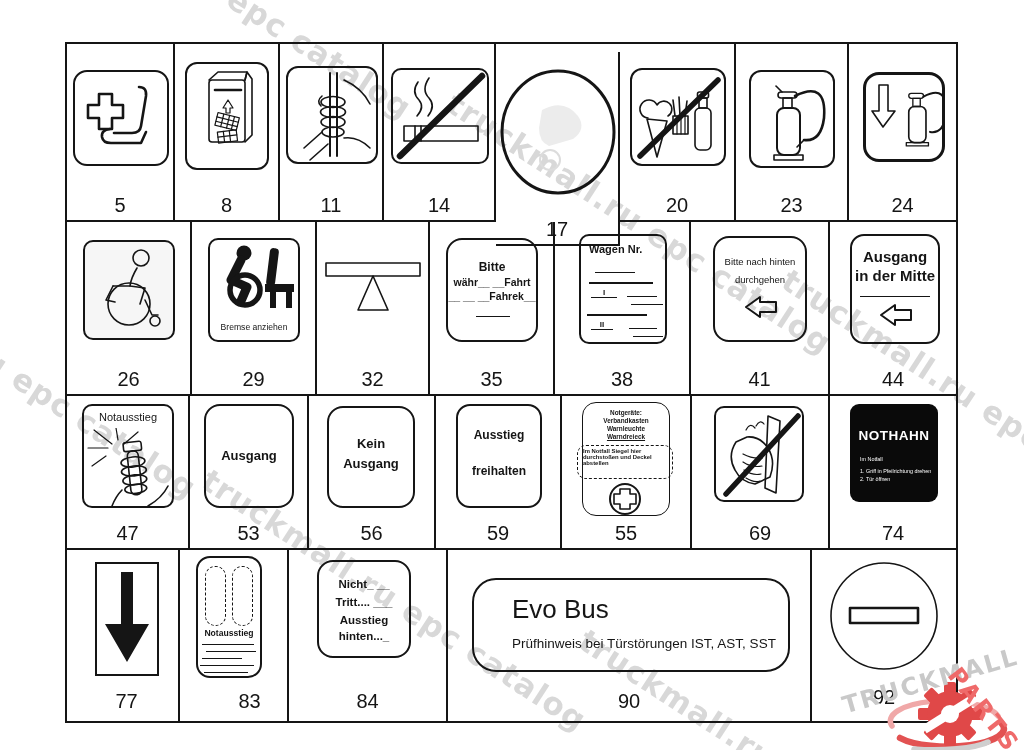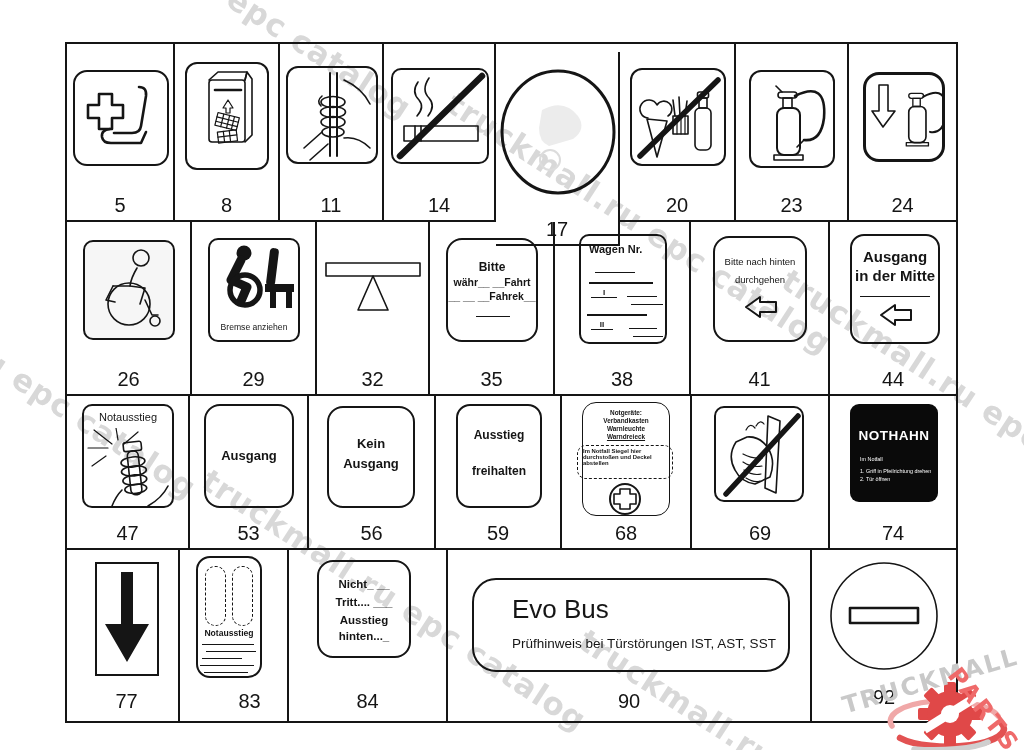--- a/index.html
+++ b/index.html
@@ -331,21 +331,21 @@
       <div style="position:absolute;left:-6px;top:42px;width:96px;height:34px;border:1.3px dashed #151515;border-radius:9px;padding:2px 5px;box-sizing:border-box;">
         <div style="font-size:5.9px;font-weight:bold;">Im Notfall Siegel hier</div>
         <div style="font-size:5.9px;font-weight:bold;">durchstoßen und Deckel</div>
         <div style="font-size:5.9px;font-weight:bold;">abstellen</div>
       </div>
       <svg width="38" height="36" viewBox="0 0 38 36" style="position:absolute;left:23px;top:78px;">
         <circle cx="19" cy="18" r="15"></circle>
         <path class="wb sw15" d="M14 8 h10 v5 h6 v10 h-6 v5 h-10 v-5 h-6 v-10 h6 z"></path>
       </svg>
     </div>
-    <div class="num">68</div>
+    <div class="num">55</div>
   </div>
 
   <div class="cell" style="left:625px;top:352px;width:138px;height:154px;">
     <div class="stk rb" style="left:22px;top:10px;width:90px;height:96px;border-radius:10px;">
       <svg width="86" height="92" viewBox="0 0 86 92">
         <path class="sw15" d="M52 8 l12 5 -4 72 -11 -5 z"></path>
         <path class="sw15" d="M20 34 q-9 14 -1 28 q6 12 20 14 l15 -7 q6 -16 -2 -29 q-8 -12 -21 -11 z"></path>
         <path class="sw1" d="M28 62 q9 6 17 4 M27 54 q9 6 19 4 M27 46 q9 5 19 4 M30 70 q8 5 14 3"></path>
         <path class="sw1" d="M30 22 q4 -8 9 -2 M40 18 q4 -7 8 -2"></path>
         <line x1="10" y1="86" x2="82" y2="8" class="sw5"></line>

